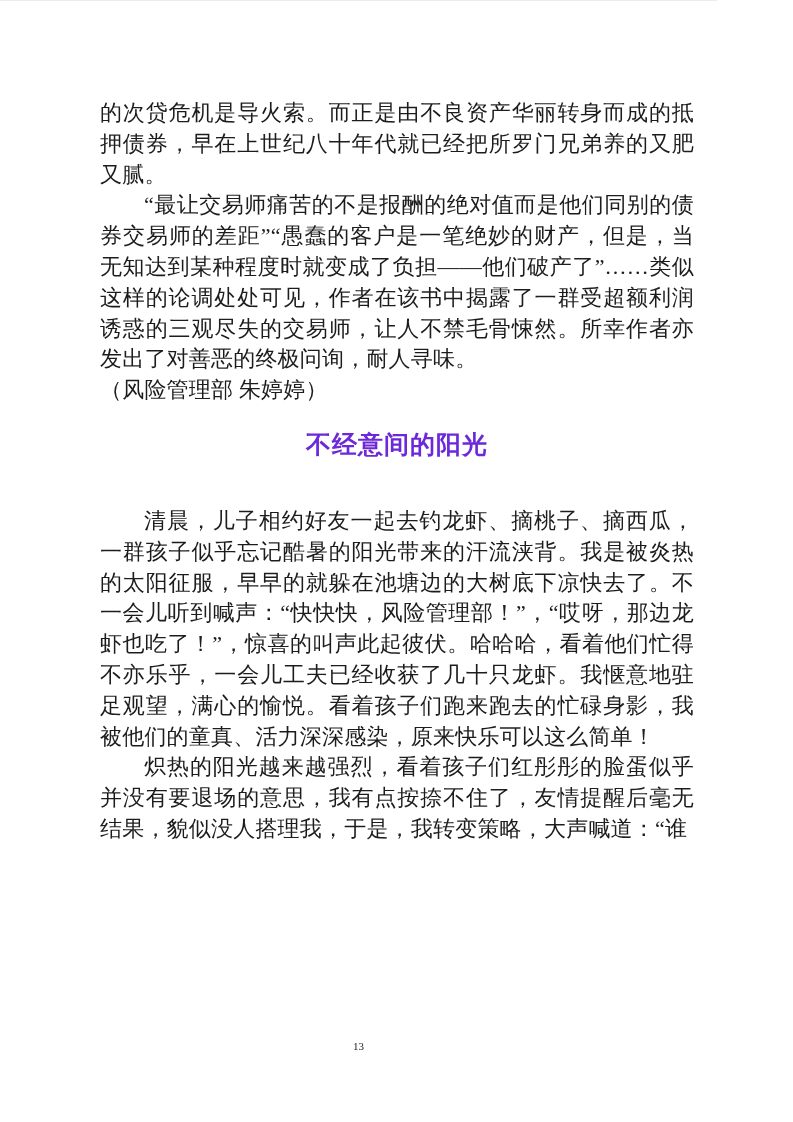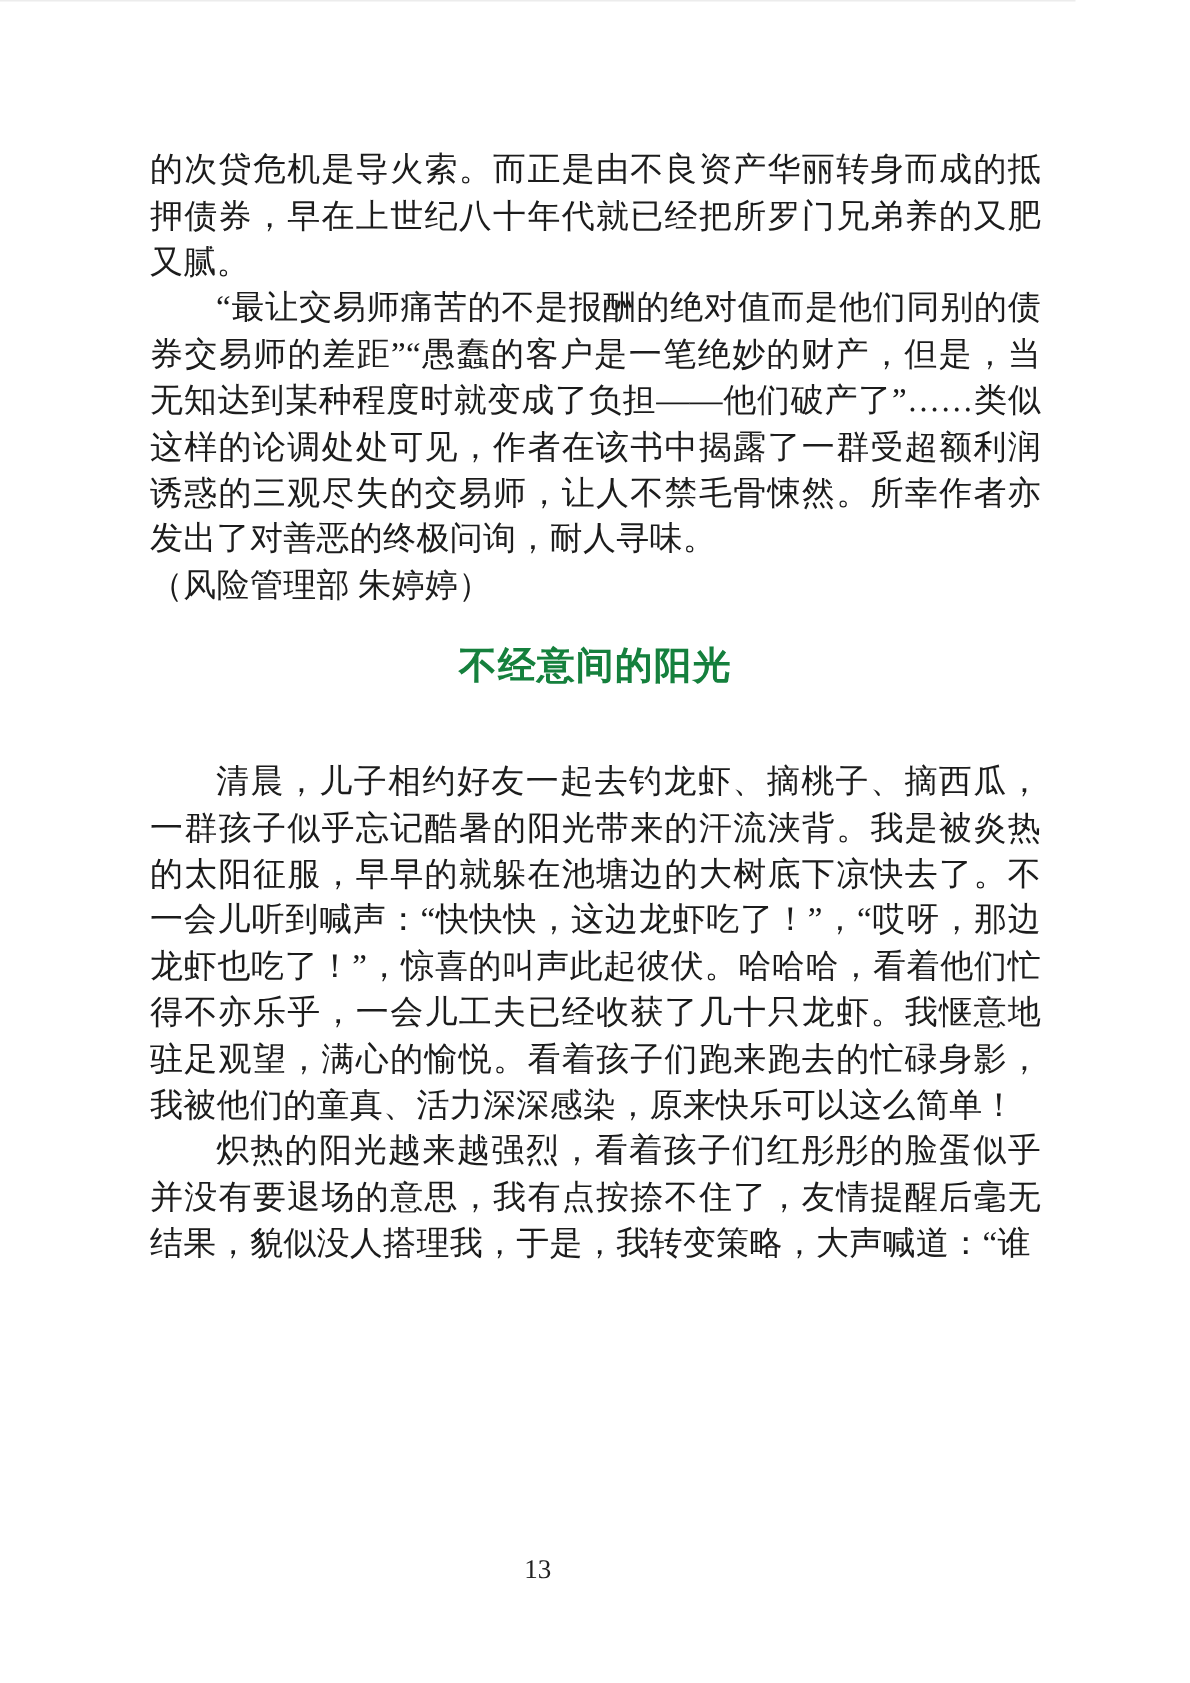--- a/index.html
+++ b/index.html
@@ -40,49 +40,49 @@
     text-indent: 0 !important;
     text-align: left;
   }
   h1.essay-title {
     font-size: 25px;
     line-height: 34px;
     font-weight: bold;
     text-align: center;
     margin: 22px 0 44px 0;
     letter-spacing: 1px;
-    color: #15803d;
+    color: #6d28d9;
   }
   .page-number {
     position: absolute;
     top: 1036px;
     left: 0;
     width: 100%;
     text-align: center;
-    font-size: 18px;
+    font-size: 11px;
     line-height: 18px;
     color: #222222;
     font-family: "Liberation Serif", serif;
   }
 </style>
 </head>
 <body>
 
 <div class="page">
   <div class="content">
 
     <section>
       <p class="continuation">的次贷危机是导火索。而正是由不良资产华丽转身而成的抵押债券，早在上世纪八十年代就已经把所罗门兄弟养的又肥又腻。</p>
       <p>“最让交易师痛苦的不是报酬的绝对值而是他们同别的债券交易师的差距”“愚蠢的客户是一笔绝妙的财产，但是，当无知达到某种程度时就变成了负担——他们破产了”……类似这样的论调处处可见，作者在该书中揭露了一群受超额利润诱惑的三观尽失的交易师，让人不禁毛骨悚然。所幸作者亦发出了对善恶的终极问询，耐人寻味。</p>
       <p class="attribution">（风险管理部  朱婷婷）</p>
     </section>
 
     <h1 class="essay-title">不经意间的阳光</h1>
 
     <section>
-      <p>清晨，儿子相约好友一起去钓龙虾、摘桃子、摘西瓜，一群孩子似乎忘记酷暑的阳光带来的汗流浃背。我是被炎热的太阳征服，早早的就躲在池塘边的大树底下凉快去了。不一会儿听到喊声：“快快快，这边龙虾吃了！”，“哎呀，那边龙虾也吃了！”，惊喜的叫声此起彼伏。哈哈哈，看着他们忙得不亦乐乎，一会儿工夫已经收获了几十只龙虾。我惬意地驻足观望，满心的愉悦。看着孩子们跑来跑去的忙碌身影，我被他们的童真、活力深深感染，原来快乐可以这么简单！</p>
+      <p>清晨，儿子相约好友一起去钓龙虾、摘桃子、摘西瓜，一群孩子似乎忘记酷暑的阳光带来的汗流浃背。我是被炎热的太阳征服，早早的就躲在池塘边的大树底下凉快去了。不一会儿听到喊声：“快快快，风险管理部！”，“哎呀，那边龙虾也吃了！”，惊喜的叫声此起彼伏。哈哈哈，看着他们忙得不亦乐乎，一会儿工夫已经收获了几十只龙虾。我惬意地驻足观望，满心的愉悦。看着孩子们跑来跑去的忙碌身影，我被他们的童真、活力深深感染，原来快乐可以这么简单！</p>
       <p>炽热的阳光越来越强烈，看着孩子们红彤彤的脸蛋似乎并没有要退场的意思，我有点按捺不住了，友情提醒后毫无结果，貌似没人搭理我，于是，我转变策略，大声喊道：“谁</p>
     </section>
 
   </div>
 
   <div class="page-number">13</div>
 </div>
 
 </body></html>

